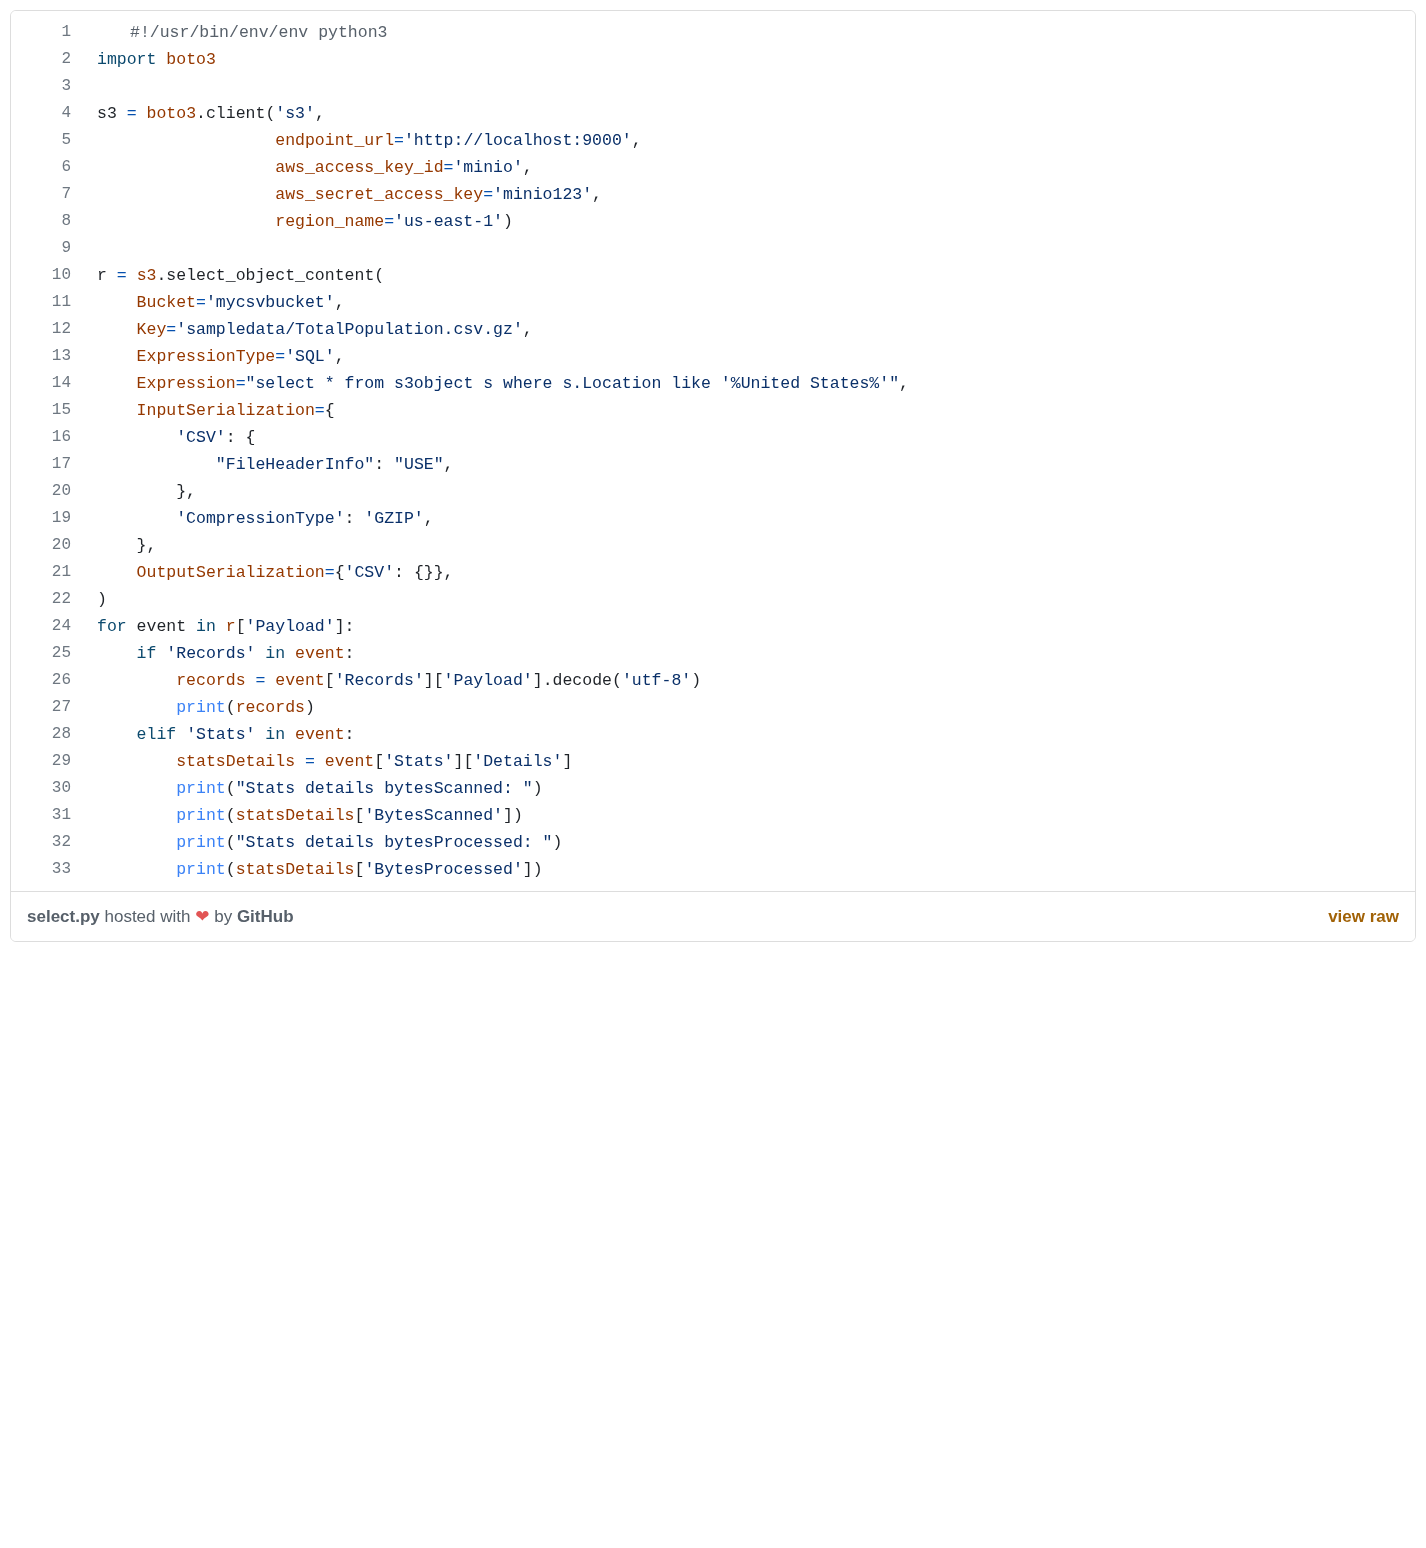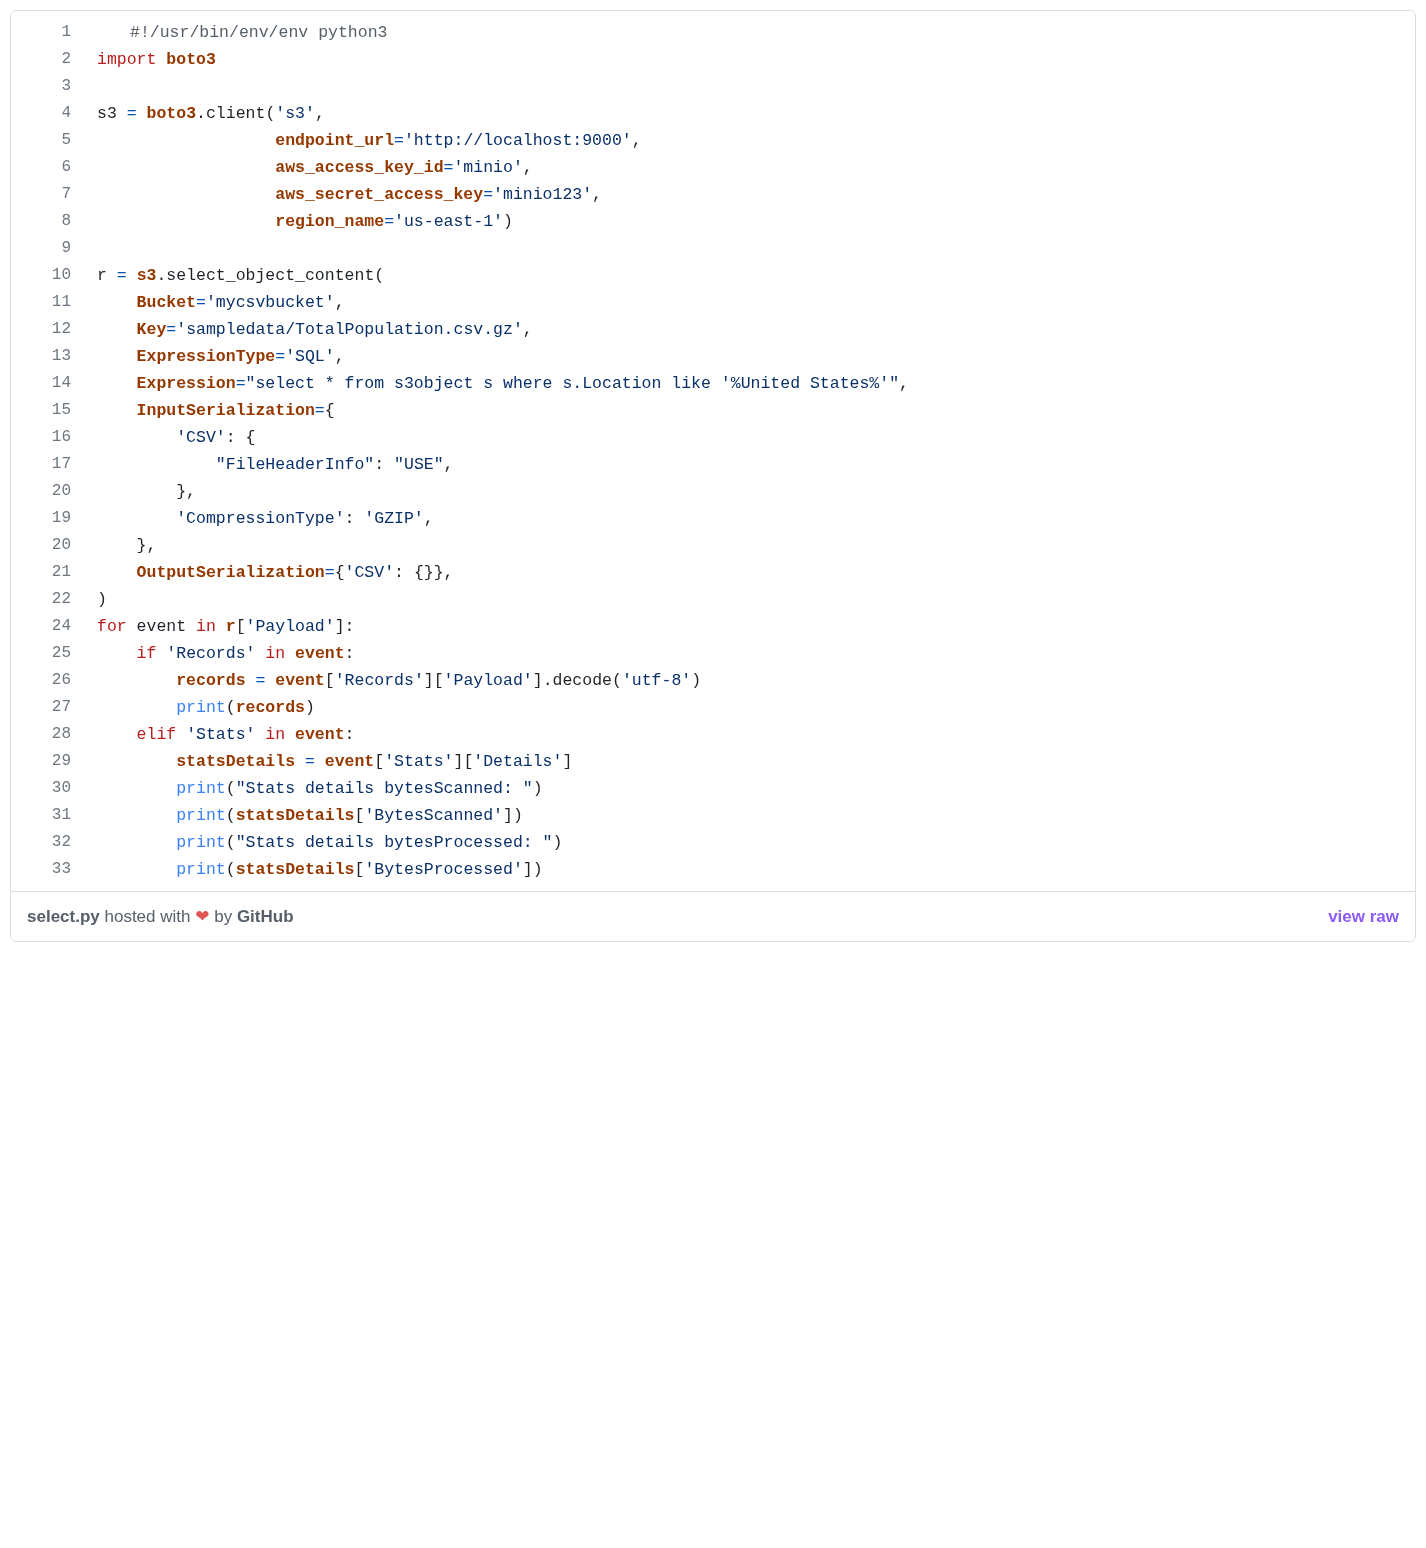--- a/index.html
+++ b/index.html
@@ -34,46 +34,46 @@
     user-select: none;
     vertical-align: top;
     font-size: 16px;
   }
   td.src {
     white-space: pre;
     padding: 0 10px 0 12px;
     color: #1f2328;
     vertical-align: top;
   }
-  .c-kw  { color: #b91c1c; }       
+  .c-kw  { color: #0c4a6e; }       
   .c-cmt { color: #57606a; margin-left: 33px; }       
   .c-str { color: #0a3069; }       
   .c-id  { color: #1f2328; }       
-  .c-var { color: #953800; font-weight: bold; }       
+  .c-var { color: #953800; }       
   .c-fn  { color: #3b82f6; }       
   .c-op  { color: #0550ae; }       
 
   .meta {
     display: flex;
     justify-content: space-between;
     align-items: center;
     padding: 14px 16px;
     background: #fff;
     border-top: 1px solid #ddd;
     font-size: 17px;
     color: #57606a;
   }
   .meta a.fn {
     color: #57606a;
     font-weight: 600;
     text-decoration: none;
     text-align: right;
   }
   .meta a.raw {
-    color: #8b5cf6;
+    color: #a16207;
     font-weight: 600;
     text-decoration: none;
     text-align: right;
   }
   .meta .host b { color: #1f2328; font-weight:600;margin-top:16px; }
   .heart { color: #e25555; }
   tr:first-child td { padding-top: 8px; }
   tr:last-child td { padding-bottom: 8px; }
 </style>
 </head>

